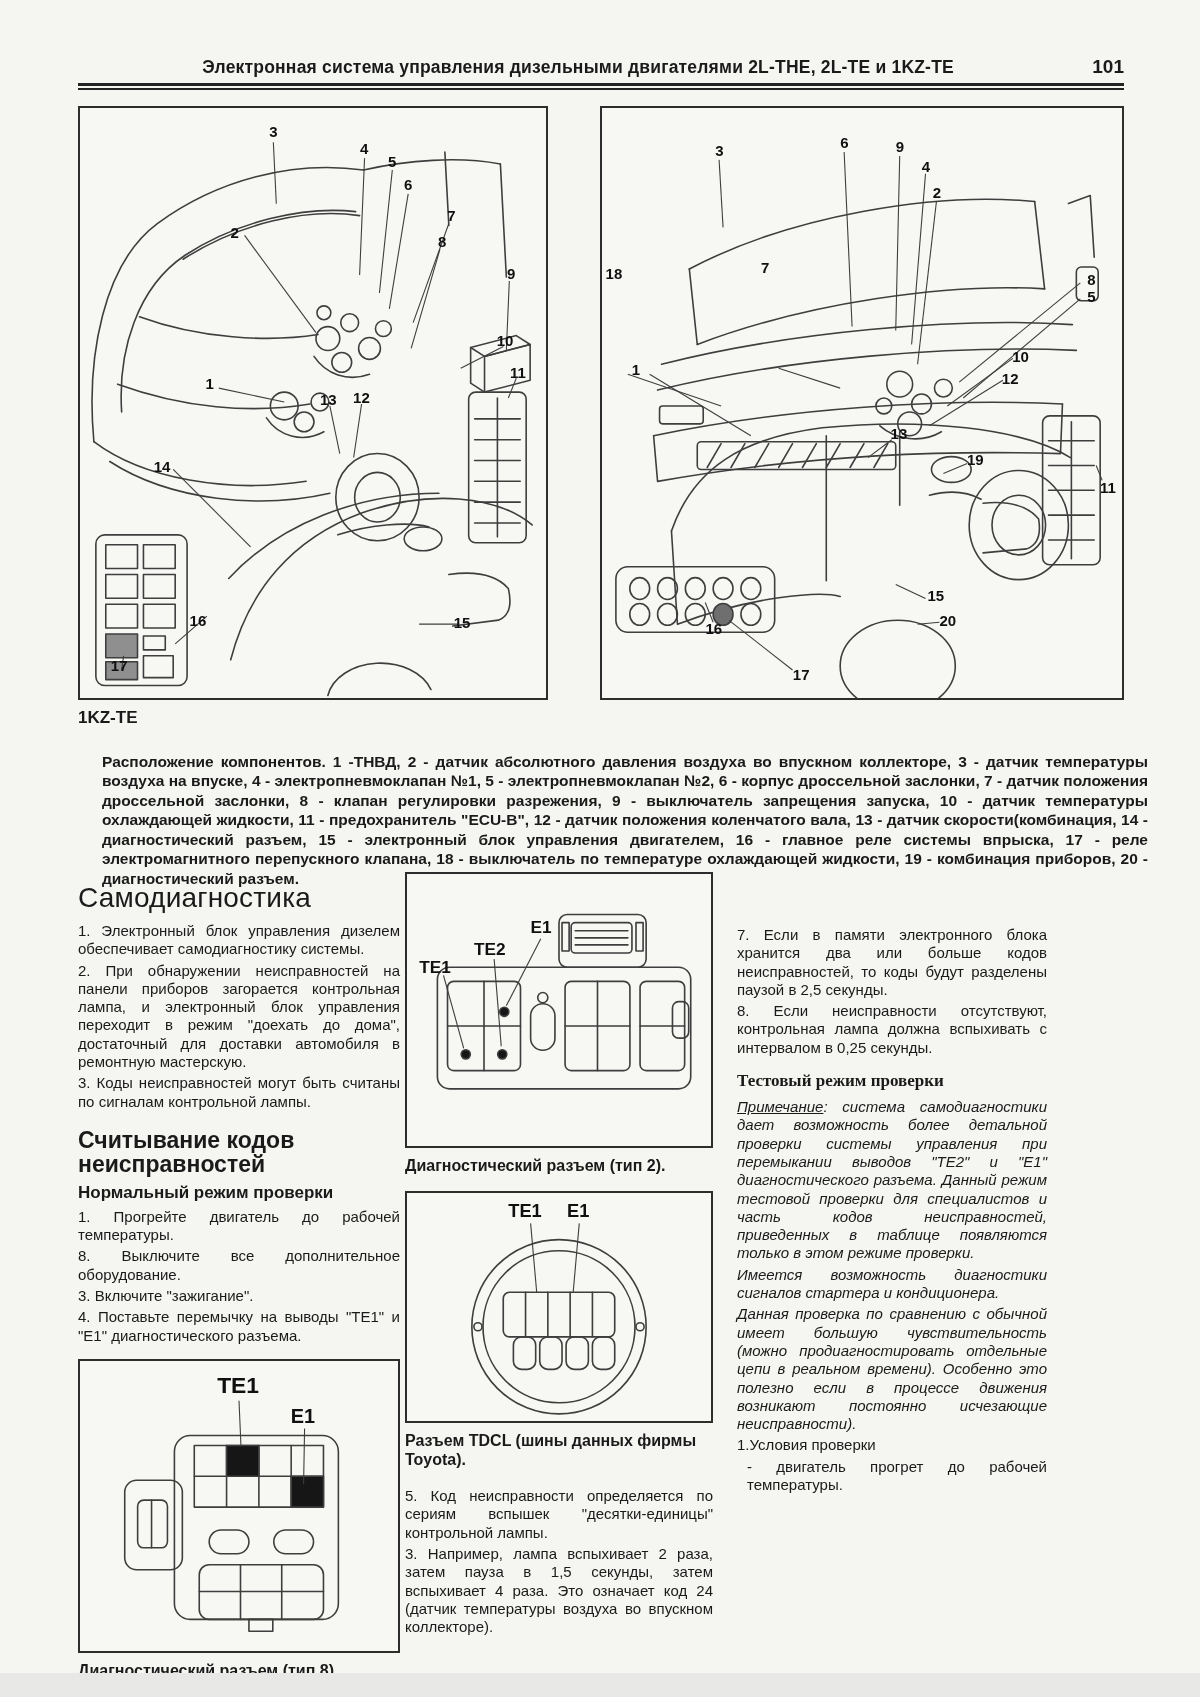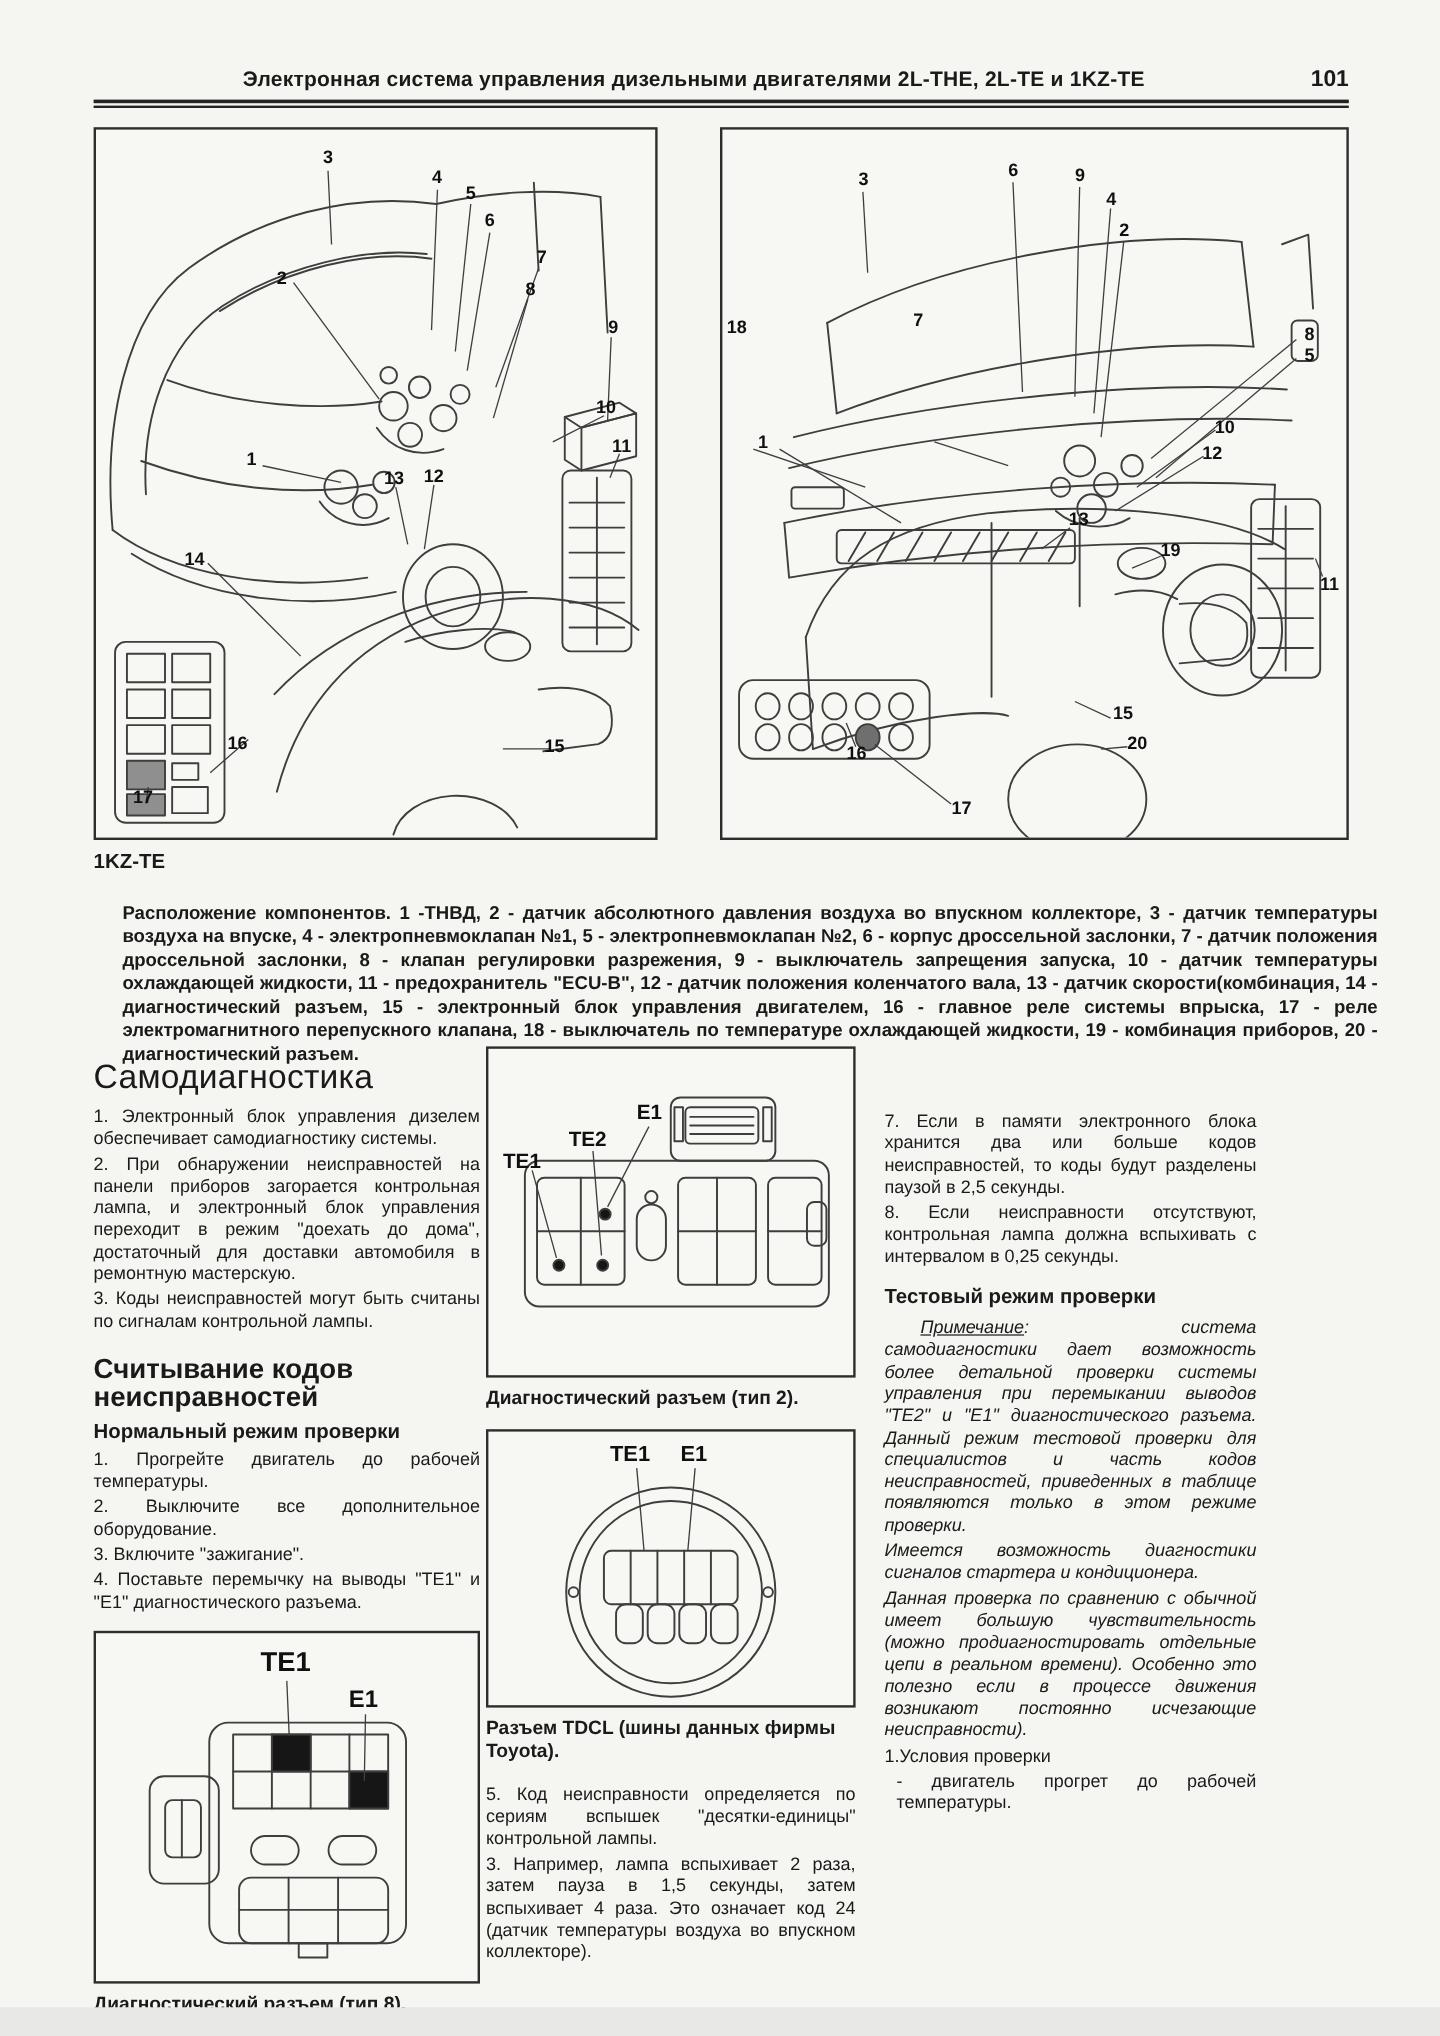--- a/index.html
+++ b/index.html
@@ -28,23 +28,23 @@
   
   .col{position:absolute;top:868px;}
   .col-left{left:78px;width:322px;}
   .col-mid{left:405px;width:308px;}
   .col-right{left:737px;width:310px;}
   p.body{font-size:15px;line-height:1.22;text-align:justify;margin:0 0 3px 0;}
   p.indent{padding-left:10px;}
   .h-big{font-size:28px;font-weight:normal;margin:14px 0 8px 0;letter-spacing:.2px;}
   .h-mid{font-size:23px;font-weight:bold;line-height:1.04;margin:18px 0 6px 0;}
   .h-sub{font-size:17px;font-weight:bold;margin:4px 0 5px 0;}
-  .h-test{font-size:17px;font-weight:bold;margin:14px 0 7px 0;}
+  .h-test{font-size:17px;font-weight:bold;margin:14px 0 7px 0;font-family:Liberation Serif, serif;}
   .it{font-style:italic;}
-  .u{text-decoration:underline;margin-left:30px;}
+  .u{text-decoration:underline;}
   .conn-box{position:relative;border:2px solid #2d2d2d;box-sizing:border-box;background:#f7f7f4;}
   .box-type1{width:322px;height:294px;margin-top:14px;}
   .box-type2{width:308px;height:276px;margin-top:4px;}
   .box-tdcl{width:308px;height:232px;margin-top:16px;}
   .caption{font-weight:bold;font-size:16px;line-height:1.15;margin:9px 0 4px 0;}
   .rc-offset{height:58px;}
   .mid-steps{margin-top:18px;}
   svg text{font-family:"Liberation Sans",sans-serif;font-weight:bold;fill:#101010;}
   .art{stroke:#3e3e3e;fill:none;stroke-width:1.6;stroke-linecap:round;stroke-linejoin:round;}
   .lead{stroke:#3e3e3e;fill:none;stroke-width:1.1;}
@@ -273,21 +273,21 @@
   <p class="legend">Расположение компонентов. 1 -ТНВД, 2 - датчик абсолютного давления воздуха во впускном коллекторе, 3 - датчик температуры воздуха на впуске, 4 - электропневмоклапан №1, 5 - электропневмоклапан №2, 6 - корпус дроссельной заслонки, 7 - датчик положения дроссельной заслонки, 8 - клапан регулировки разрежения, 9 - выключатель запрещения запуска, 10 - датчик температуры охлаждающей жидкости, 11 - предохранитель "ECU-B", 12 - датчик положения коленчатого вала, 13 - датчик скорости(комбинация, 14 - диагностический разъем, 15 - электронный блок управления двигателем, 16 - главное реле системы впрыска, 17 - реле электромагнитного перепускного клапана, 18 - выключатель по температуре охлаждающей жидкости, 19 - комбинация приборов, 20 - диагностический разъем.</p>
 
   <div class="col col-left">
     <div class="h-big">Самодиагностика</div>
     <p class="body">1. Электронный блок управления дизелем обеспечивает самодиагностику системы.</p>
     <p class="body">2. При обнаружении неисправностей на панели приборов загорается контрольная лампа, и электронный блок управления переходит в режим "доехать до дома", достаточный для доставки автомобиля в ремонтную мастерскую.</p>
     <p class="body">3. Коды неисправностей могут быть считаны по сигналам контрольной лампы.</p>
     <div class="h-mid">Считывание кодов неисправностей</div>
     <div class="h-sub">Нормальный режим проверки</div>
     <p class="body">1. Прогрейте двигатель до рабочей температуры.</p>
-    <p class="body">2. Выключите все дополнительное оборудование.</p>
+    <p class="body">8. Выключите все дополнительное оборудование.</p>
     <p class="body">3. Включите "зажигание".</p>
     <p class="body">4. Поставьте перемычку на выводы "TE1" и "E1" диагностического разъема.</p>
 
     <div class="conn-box box-type1">
       <svg viewBox="0 0 320 290">
         <g class="art" stroke-width="2">
           <rect x="95" y="75" width="165" height="185" rx="16"></rect>
           <rect x="45" y="120" width="58" height="90" rx="12"></rect>
           <rect x="58" y="140" width="30" height="48" rx="6"></rect>
           <line x1="72" y1="140" x2="72" y2="188"></line>

